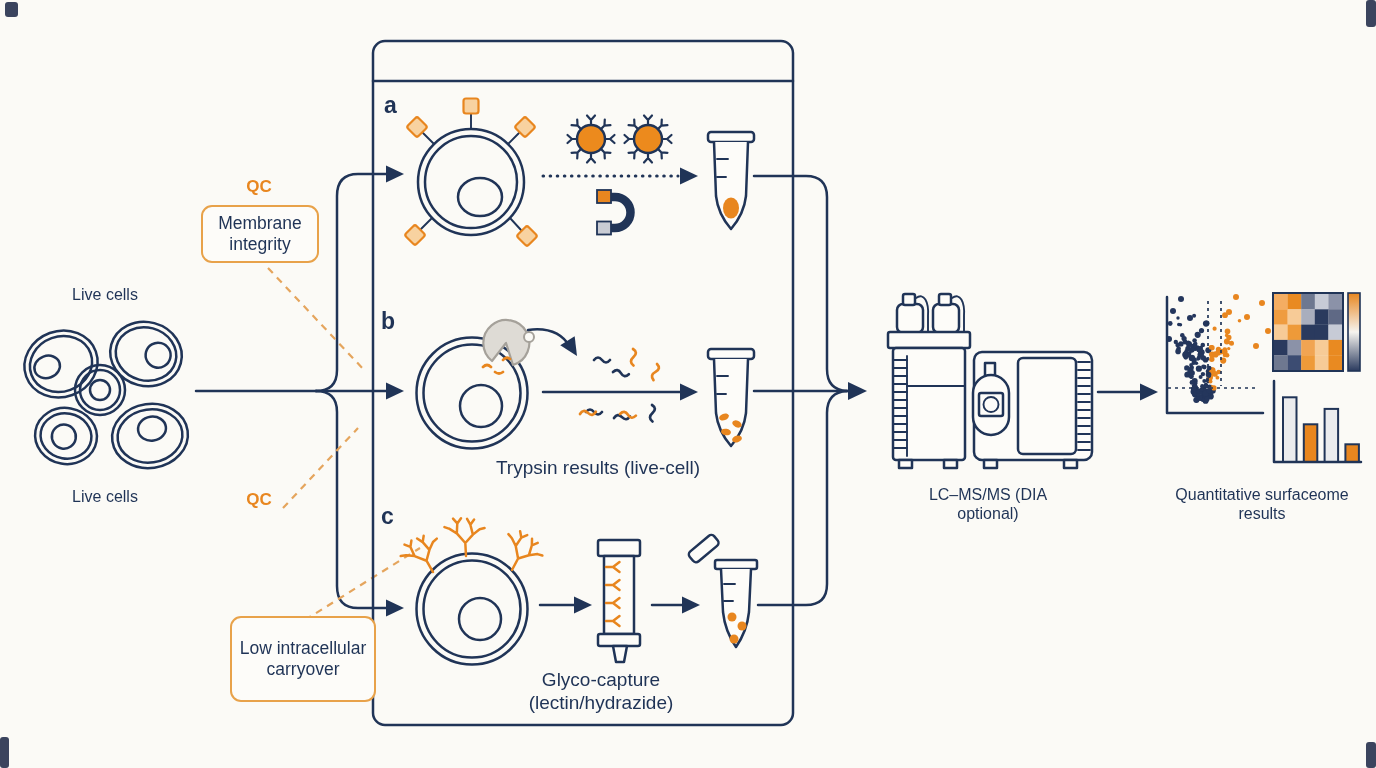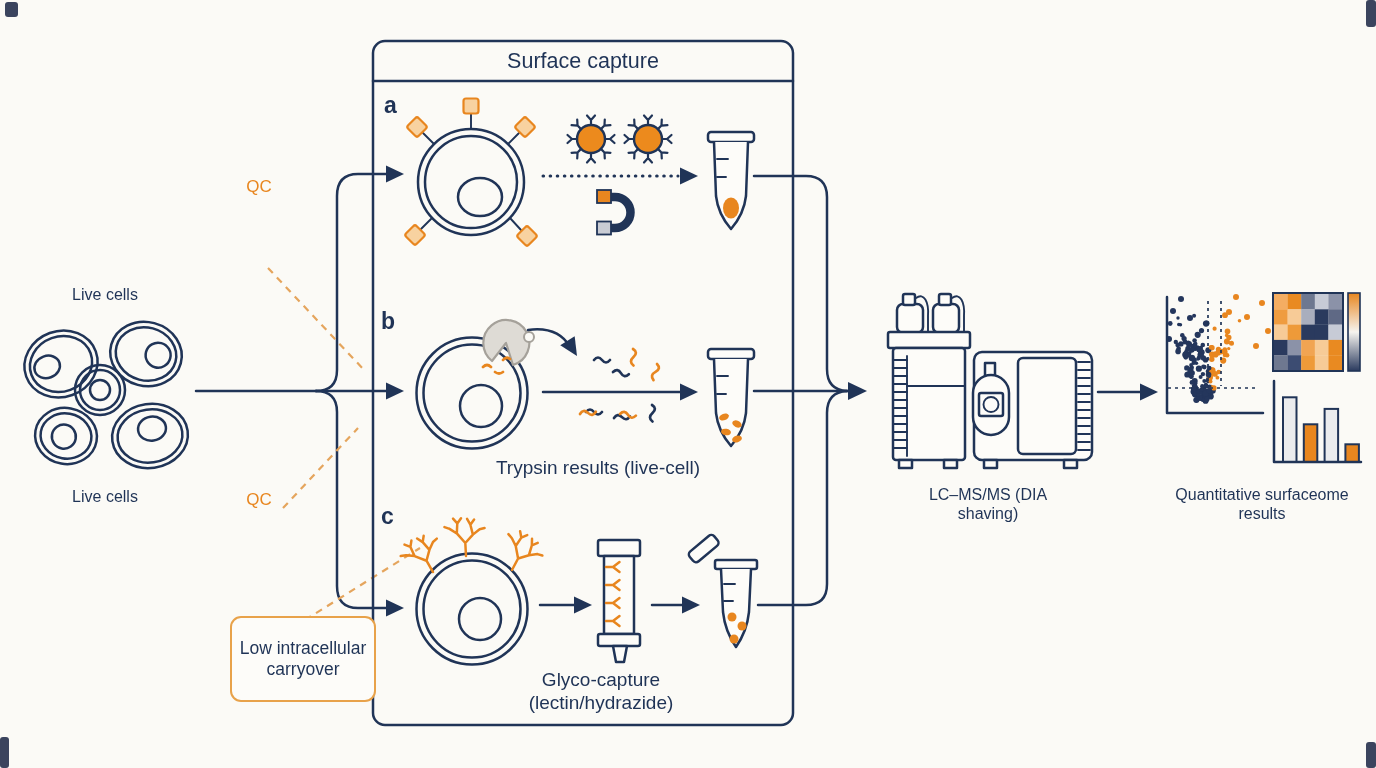--- a/index.html
+++ b/index.html
@@ -3,21 +3,21 @@
 <meta charset="utf-8">
 <style>
   html,body{margin:0;padding:0}
   .canvas{position:relative;width:1376px;height:768px;background:#fbfaf6;overflow:hidden;
           font-family:"Liberation Sans",sans-serif;color:#1f3356}
   .canvas > svg{position:absolute;left:0;top:0}
   .lbl{position:absolute;color:#1f3356;text-align:center;line-height:1.2}
   .f20{font-size:16px}
   .f19{font-size:19px}
   .f21{font-size:21.5px}
-  .qctag{position:absolute;color:#e8861f;font-weight:400;font-size:17px;text-align:center}
+  .qctag{position:absolute;color:#e8861f;font-weight:700;font-size:17px;text-align:center}
   .qcbox{position:absolute;border:2.2px solid #e8a24a;border-radius:11px;background:#fdfcf9;
          color:#1f3356;display:flex;align-items:center;justify-content:center;text-align:center;
          font-size:17.5px;line-height:1.18;box-sizing:border-box;padding:2px 4px}
   .plet{position:absolute;color:#1f3356;font-weight:700;font-size:23px}
   .corner{position:absolute;background:#2a3450;border-radius:3px;opacity:.92}
   
   .ln{fill:none;stroke:#203457;stroke-width:2.5;stroke-linecap:round;stroke-linejoin:round}
   .lnf{fill:#fdfcf9;stroke:#203457;stroke-width:2.5;stroke-linejoin:round}
   .thin{stroke-width:1.9}
   .dash{fill:none;stroke:#e5a55d;stroke-width:2.2;stroke-dasharray:7 6}
@@ -471,34 +471,34 @@
           <rect x="1345.4" y="444.3" width="13.5" height="17.7" fill="#e8861f" stroke="#203457" stroke-width="2"></rect>
         </g>
     <path class="ln" d="M1274,381 V462 H1361"></path>
   </g>
 </svg>
 
 <div class="lbl f20" style="left:35px;top:285px;width:140px">Live cells</div>
 <div class="lbl f20" style="left:35px;top:487px;width:140px">Live cells</div>
 
 <div class="qctag" style="left:233px;top:177px;width:52px">QC</div>
+<div class="qcbox" style="left:201px;top:205px;width:118px;height:58px">Membrane integrity</div>
 
 <div class="qctag" style="left:233px;top:490px;width:52px">QC</div>
 <div class="qcbox" style="left:230px;top:616px;width:146px;height:86px">Low intracellular carryover</div>
 
-<div class="lbl f21" style="left:433px;top:49px;width:300px">Surface capture</div>
 
 <div class="plet" style="left:384px;top:92px">a</div>
 <div class="plet" style="left:381px;top:308px">b</div>
 <div class="plet" style="left:381px;top:503px">c</div>
 
 <div class="lbl f19" style="left:448px;top:457px;width:300px">Trypsin results (live-cell)</div>
 <div class="lbl f19" style="left:515px;top:669px;width:172px">Glyco-capture (lectin/hydrazide)</div>
 
-<div class="lbl f20" style="left:908px;top:485px;width:160px">LC–MS/MS (DIA shaving)</div>
+<div class="lbl f20" style="left:908px;top:485px;width:160px">LC–MS/MS (DIA optional)</div>
 <div class="lbl f20" style="left:1164px;top:485px;width:196px">Quantitative surfaceome results</div>
 
 <div class="corner" style="left:5px;top:2px;width:13px;height:15px"></div>
 <div class="corner" style="left:1366px;top:0px;width:10px;height:27px"></div>
 <div class="corner" style="left:0px;top:737px;width:9px;height:31px"></div>
 <div class="corner" style="left:1366px;top:742px;width:10px;height:26px"></div>
 
 </div>
 
 </body></html>

